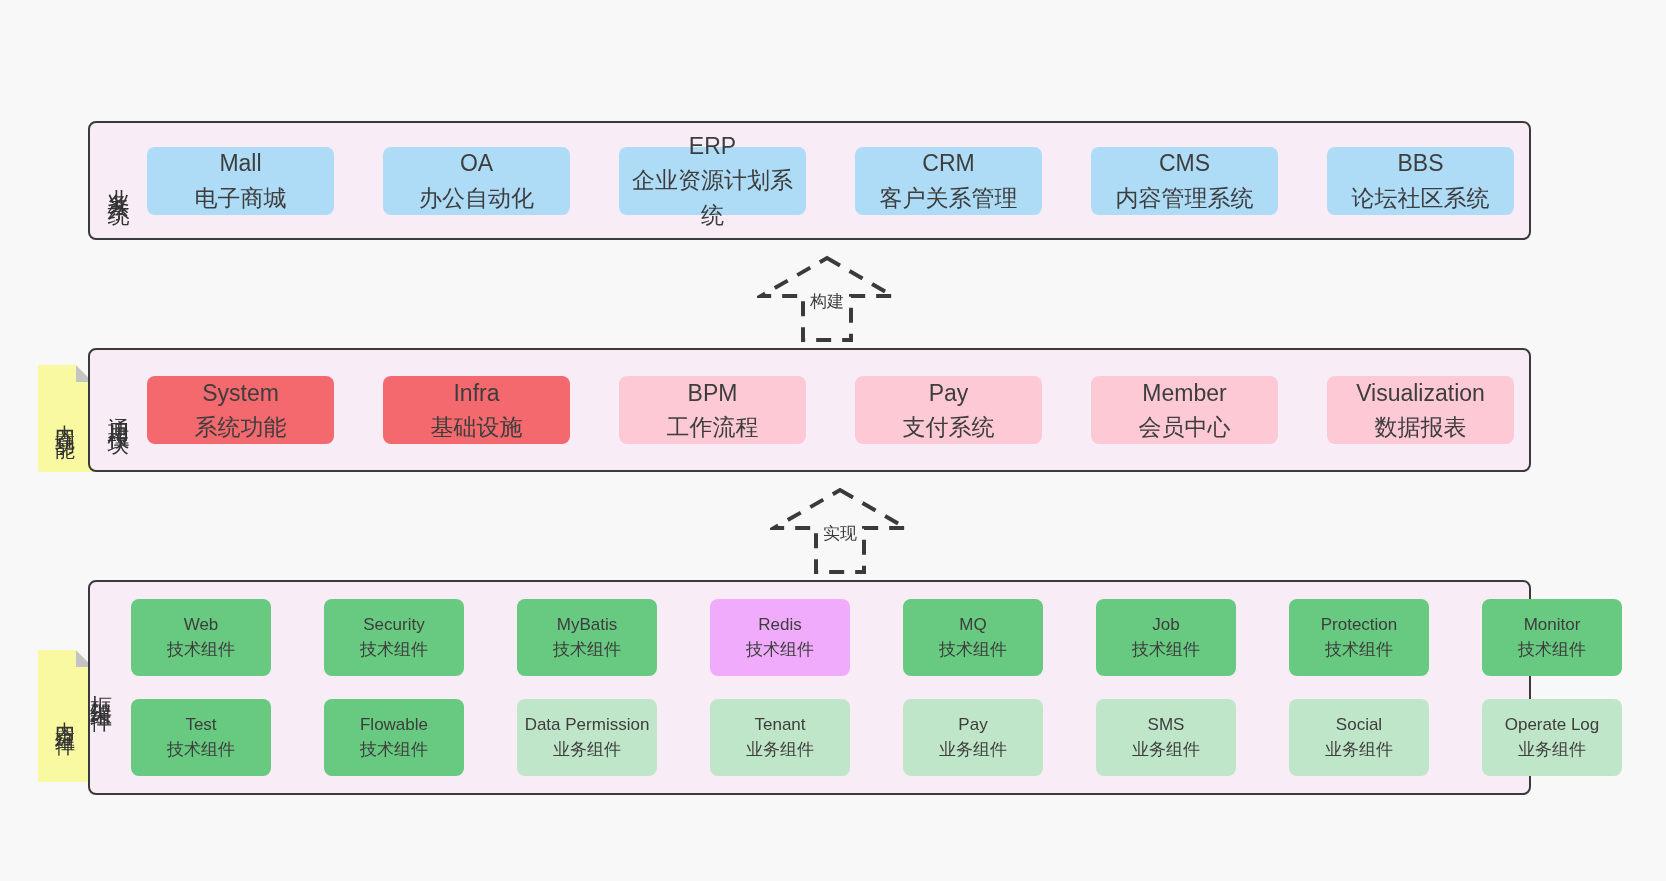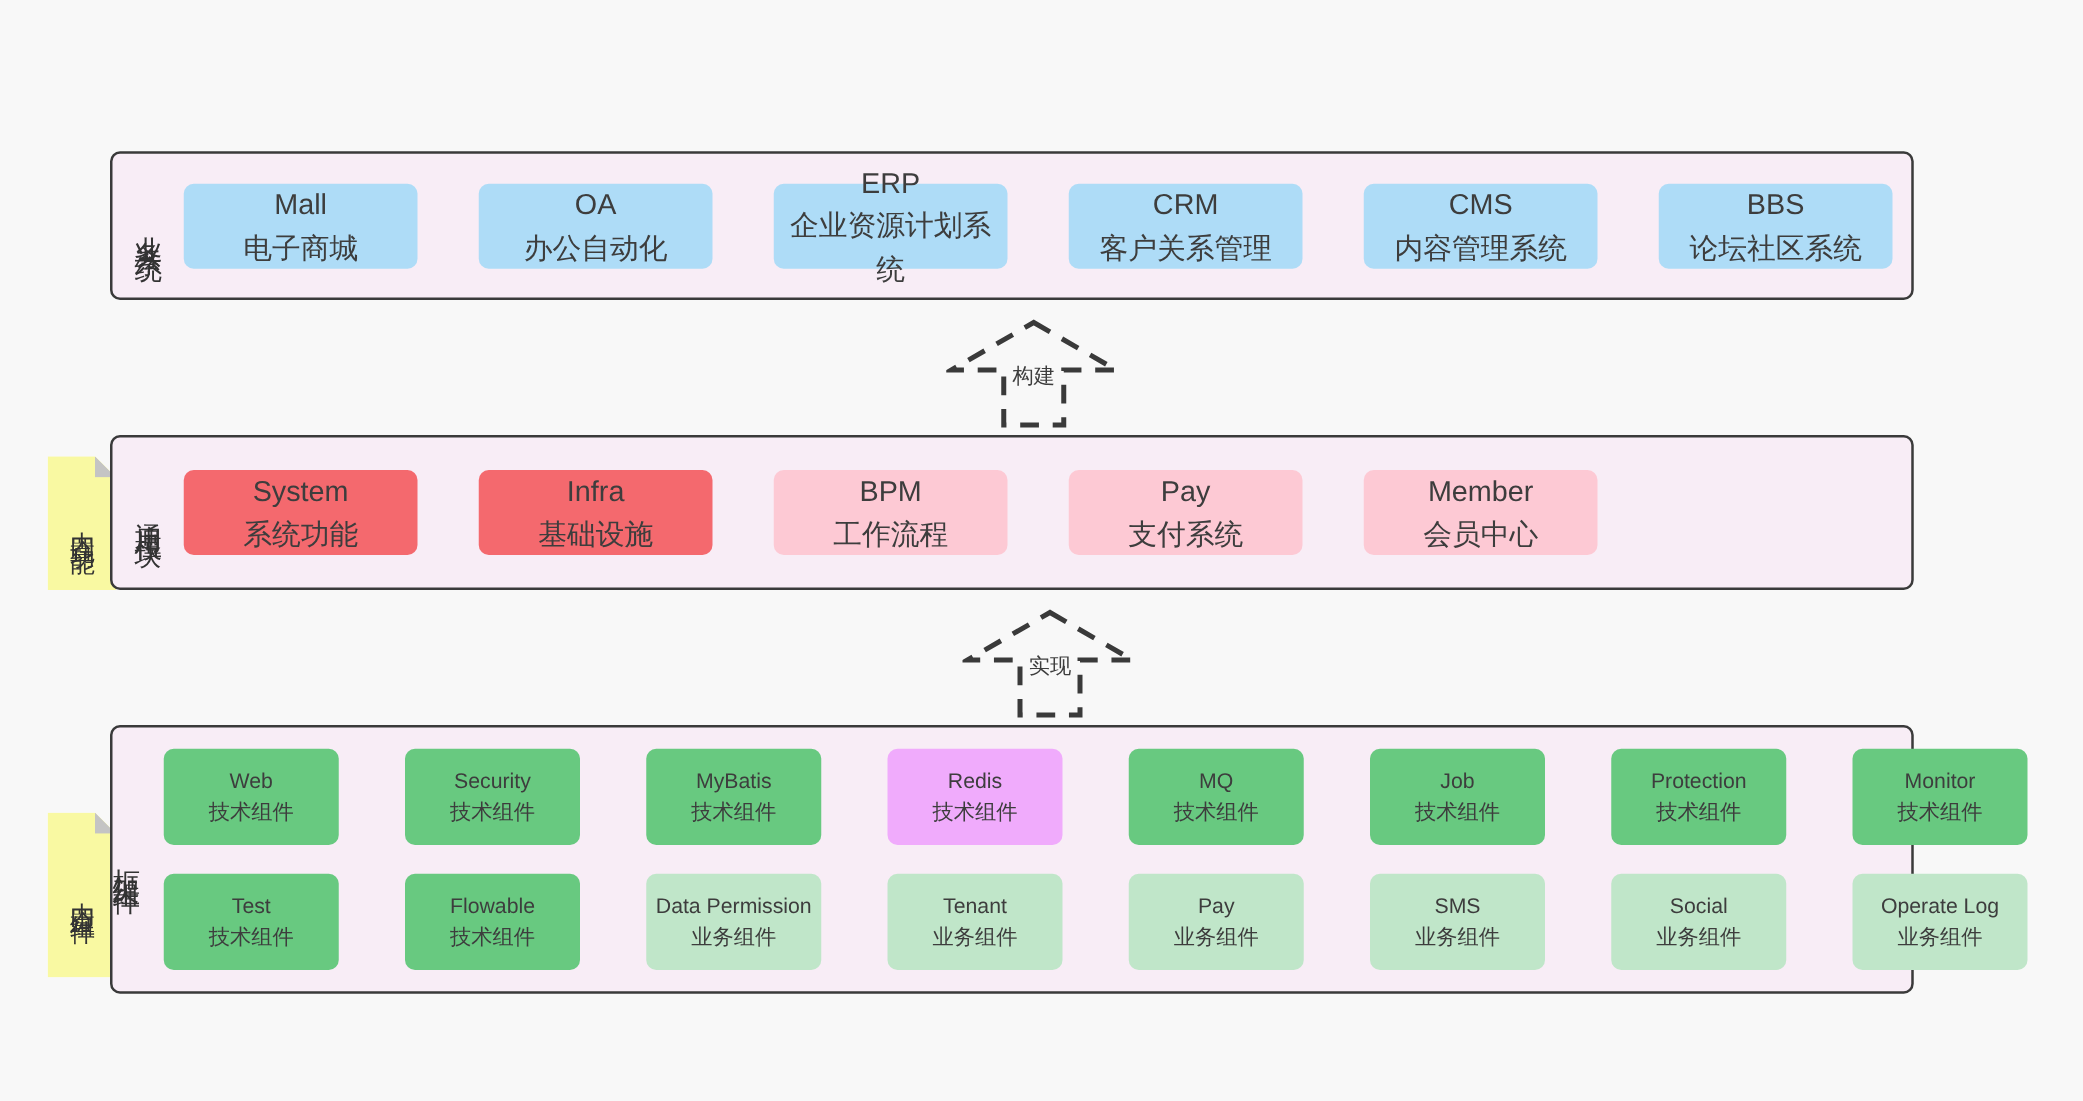--- a/index.html
+++ b/index.html
@@ -178,20 +178,24 @@
             <div class="box-sub">工作流程</div>
           </div>
           <div class="box" style="background: rgb(253, 201, 212);">
             <div class="box-name">Pay</div>
             <div class="box-sub">支付系统</div>
           </div>
           <div class="box" style="background: rgb(253, 201, 212);">
             <div class="box-name">Member</div>
             <div class="box-sub">会员中心</div>
           </div>
+          <div class="box" style="background: rgb(253, 201, 212);">
+            <div class="box-name">Visualization</div>
+            <div class="box-sub">数据报表</div>
+          </div>
         </div>
       </div>
   </section>
 
   <div class="arrow arrow-2">
     <svg viewBox="0 0 140 90">
       <path d="M70,4 L136,42 L94,42 L94,86 L46,86 L46,42 L4,42 Z" fill="none" stroke="#3a3a3a" stroke-width="4" stroke-dasharray="15 11"></path>
     </svg>
     <span class="arrow-label">实现</span>
   </div>

